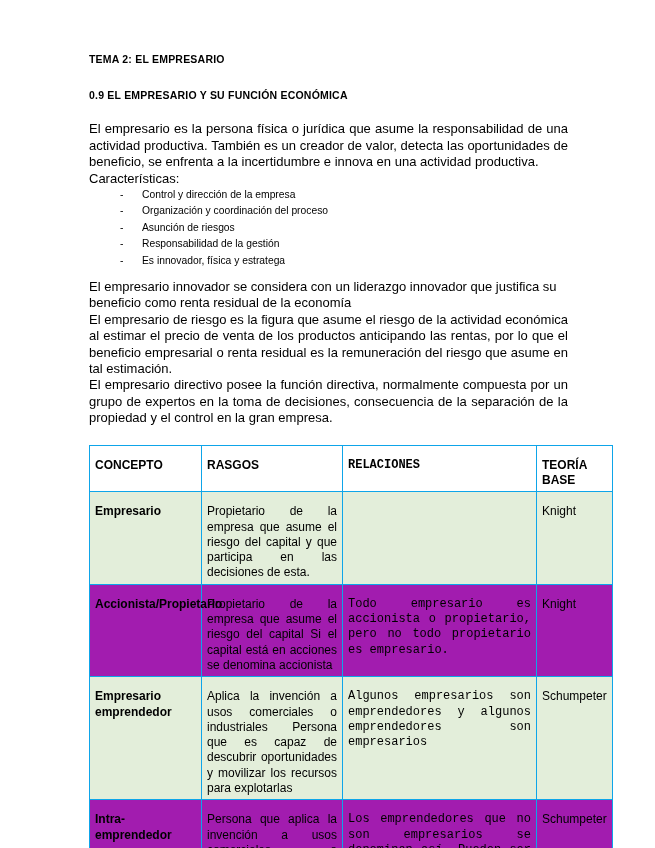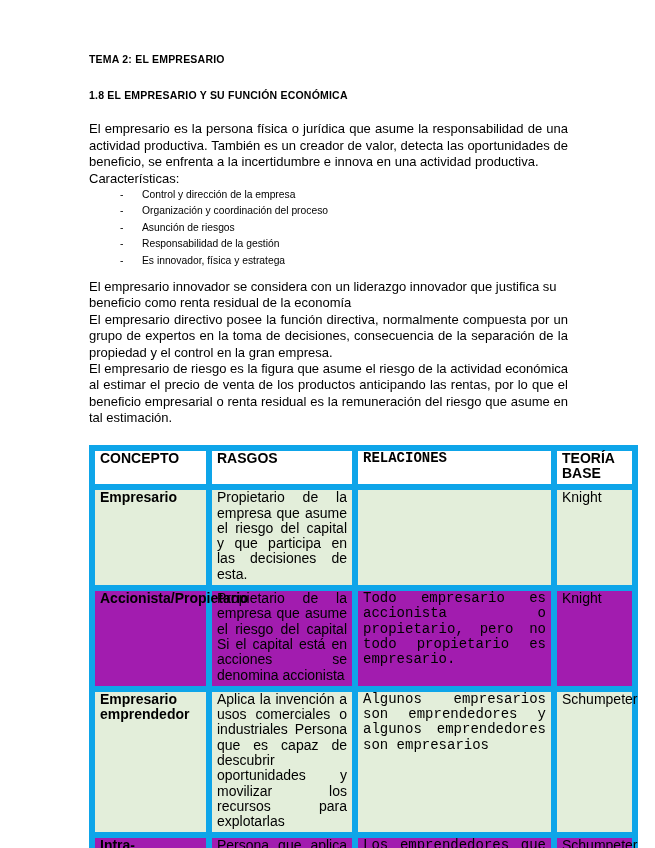--- a/index.html
+++ b/index.html
@@ -78,24 +78,24 @@
     top: 0;
   }
 
   table.concept-table {
     border-collapse: collapse;
     width: 479px;
     table-layout: fixed;
     margin-top: 18px;
   }
   table.concept-table td {
-    border: 6px solid #0ea5e9;
+    border: 1px solid #0ea5e9;
     vertical-align: top;
-    padding: 0 5px 3px 5px;
-    font-size: 14px;
+    padding: 12px 5px 3px 5px;
+    font-size: 12px;
     line-height: 15.3px;
   }
   td.c-concepto { width: 101px; }
   td.c-rasgos   { width: 130px; }
   td.c-relaciones { width: 183px; font-family: Liberation Mono, monospace; }
   td.c-teoria   { width: 65px; }
 
   tr.row-head td { background: #ffffff; font-weight: bold; }
   tr.row-shaded td { background: #E3EEDA; }
   tr.row-plain td { background: #a21caf; }
@@ -106,43 +106,43 @@
 </head>
 <body>
 
 <div class="page">
   <div class="content">
 
     <h1 class="doc-title">TEMA 2: EL EMPRESARIO</h1>
 
     <div class="spacer-lg"></div>
 
-    <h2 class="doc-subtitle">1.8 EL EMPRESARIO Y SU FUNCIÓN ECONÓMICA</h2>
+    <h2 class="doc-subtitle">0.9 EL EMPRESARIO Y SU FUNCIÓN ECONÓMICA</h2>
 
     <div class="spacer-md"></div>
 
     <p class="para">El empresario es la persona física o jurídica que asume la responsabilidad de una actividad productiva. También es un creador de valor, detecta las oportunidades de beneficio, se enfrenta a la incertidumbre e innova en una actividad productiva.</p>
 
     <p class="para-left">Características:</p>
 
     <ul class="dash-list">
       <li><span class="dash">-</span><span>Control y dirección de la empresa</span></li>
       <li><span class="dash">-</span><span>Organización y coordinación del proceso</span></li>
       <li><span class="dash">-</span><span>Asunción de riesgos</span></li>
       <li><span class="dash">-</span><span>Responsabilidad de la gestión</span></li>
       <li><span class="dash">-</span><span>Es innovador, física y estratega</span></li>
     </ul>
 
     <div class="spacer-sm"></div>
 
     <p class="para-left">El empresario innovador se considera con un liderazgo innovador que justifica su beneficio como renta residual de la economía</p>
 
+    <p class="para">El empresario de riesgo es la figura que asume el riesgo de la actividad económica al estimar el precio de venta de los productos anticipando las rentas, por lo que el beneficio empresarial o renta residual es la remuneración del riesgo que asume en tal estimación.</p>
+
     <p class="para">El empresario directivo posee la función directiva, normalmente compuesta por un grupo de expertos en la toma de decisiones, consecuencia de la separación de la propiedad y el control en la gran empresa.</p>
-
-    <p class="para">El empresario de riesgo es la figura que asume el riesgo de la actividad económica al estimar el precio de venta de los productos anticipando las rentas, por lo que el beneficio empresarial o renta residual es la remuneración del riesgo que asume en tal estimación.</p>
 
     <table class="concept-table">
       <tbody>
         <tr class="row-head">
           <td class="c-concepto">CONCEPTO</td>
           <td class="c-rasgos">RASGOS</td>
           <td class="c-relaciones">RELACIONES</td>
           <td class="c-teoria">TEORÍA BASE</td>
         </tr>
 

